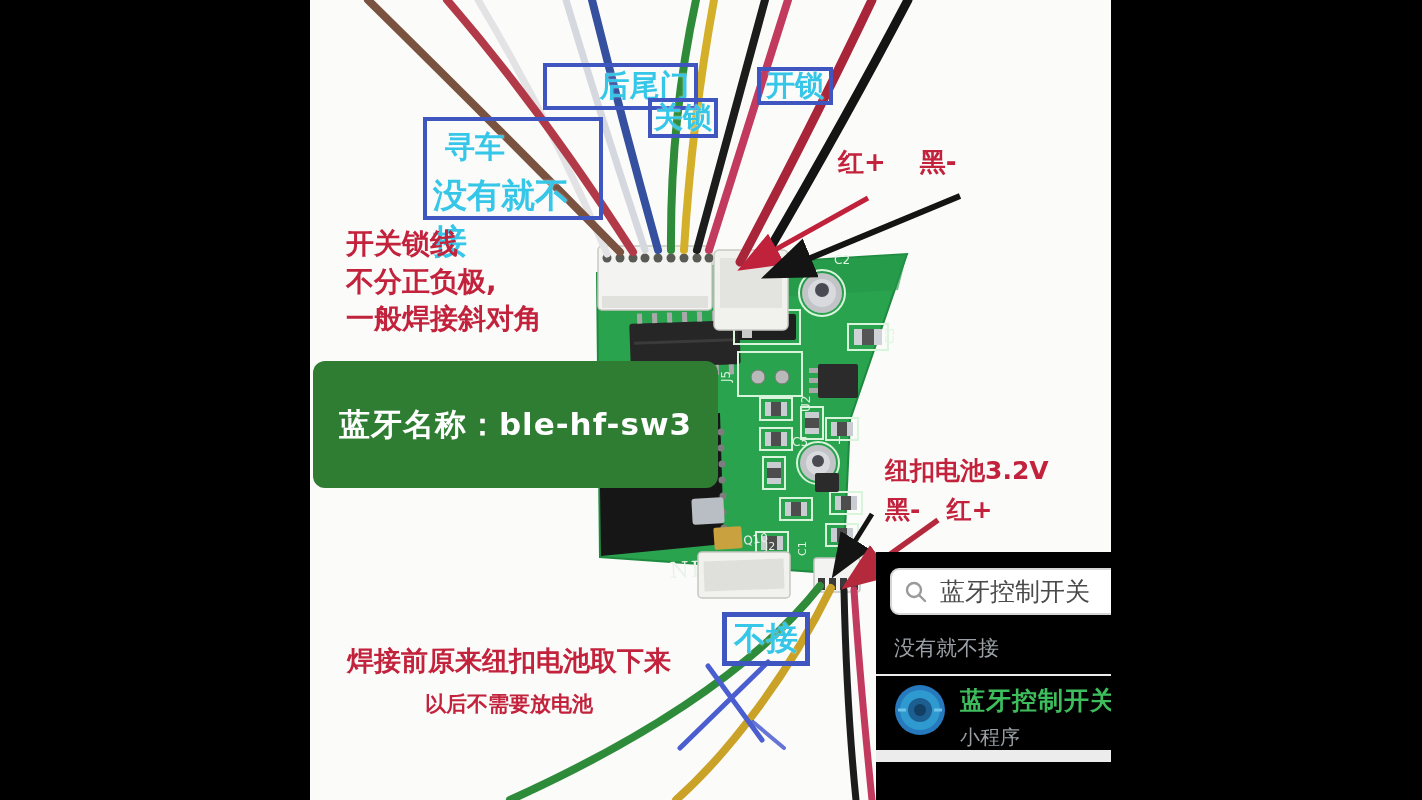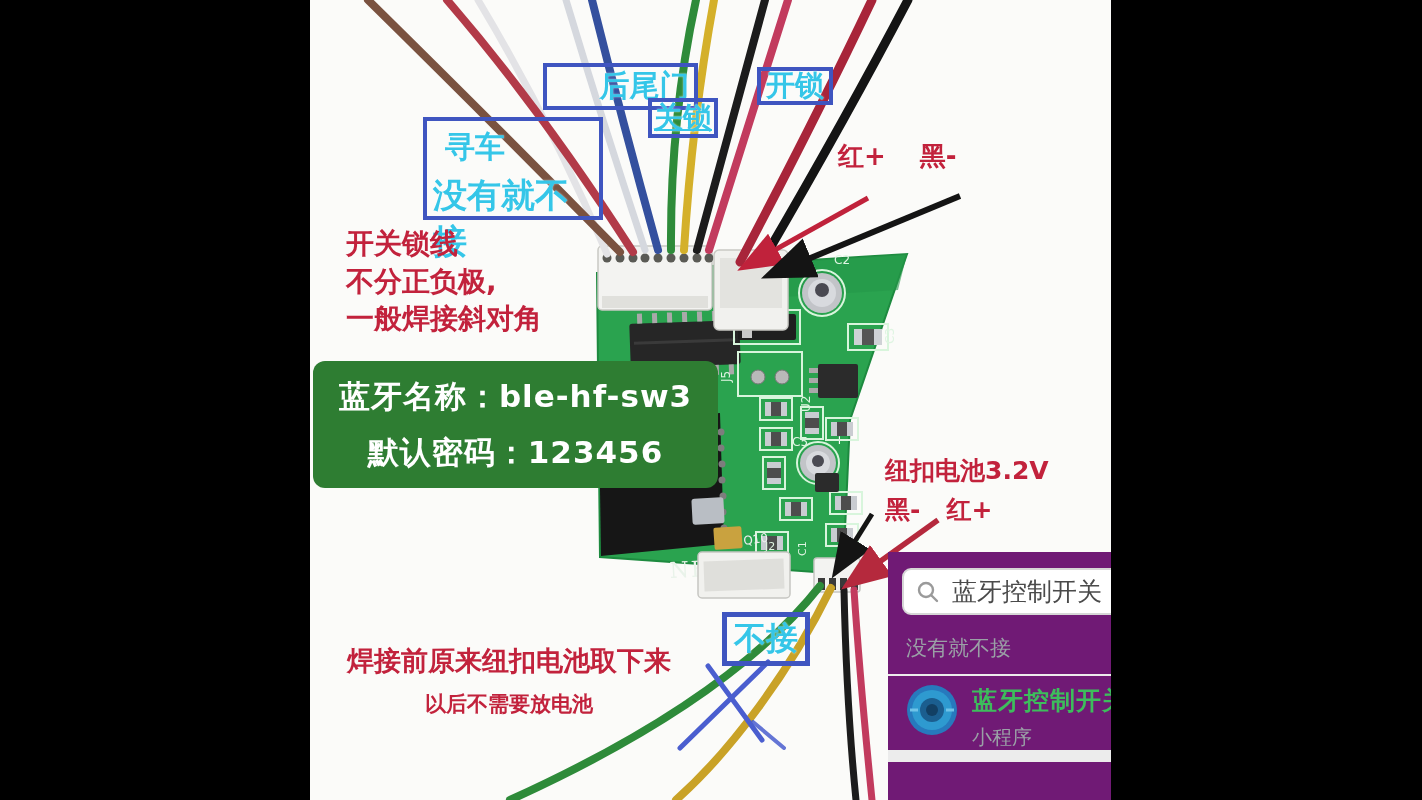--- a/index.html
+++ b/index.html
@@ -16,21 +16,21 @@
   
   .redtxt{position:absolute;color:#c2223c;font-weight:bold;line-height:1.34;}
   .redtxt .gap{display:inline-block;width:34px;}
 
   
   #banner{position:absolute;left:3px;top:361px;width:405px;height:127px;background:#2e7d32;
           border-radius:12px;color:#fff;font-weight:bold;display:flex;flex-direction:column;
           align-items:center;justify-content:center;gap:14px;font-size:31px;letter-spacing:1px;}
 
   
-  #searchpanel{position:absolute;left:578px;top:552px;width:240px;height:248px;background:#701a75;}
+  #searchpanel{position:absolute;left:566px;top:552px;width:240px;height:248px;background:#000000;}
   #searchbox{position:absolute;left:14px;top:16px;width:260px;height:47px;border:2px solid #d6d6d6;
              border-radius:9px;background:#fff;display:flex;align-items:center;padding-left:12px;gap:12px;
              box-sizing:border-box;font-size:25px;color:#4a4a4a;}
   #sectionlabel{position:absolute;left:18px;top:82px;font-size:21px;color:#9aa0a6;}
   #divider{position:absolute;left:0;top:122px;width:100%;height:2px;background:#ececec;}
   #resultrow{position:absolute;left:18px;top:132px;display:flex;gap:14px;align-items:flex-start;}
   #resulttext .title{font-size:25px;color:#3dbd5c;font-weight:bold;letter-spacing:1px;}
   #resulttext .sub{font-size:20px;color:#9aa0a6;margin-top:7px;}
   #bottomband{position:absolute;left:0;top:198px;width:100%;height:12px;background:#ececec;}
 </style>
@@ -220,29 +220,29 @@
 
       <g stroke="#4a5ecf" stroke-width="5" stroke-linecap="round">
         <line x1="398" y1="666" x2="452" y2="740"></line>
         <line x1="458" y1="662" x2="370" y2="748"></line>
         <line x1="443" y1="722" x2="474" y2="748" stroke-width="4" opacity="0.85"></line>
       </g>
     </svg>
 
     <div class="tagbox" style="left:233px;top:63px;width:99px;height:39px;font-size:30px;padding-left:48px;">后尾门</div>
     <div class="tagbox" style="left:407px;top:67px;width:68px;height:30px;font-size:29px;margin-left:40px;">开锁</div>
-    <div class="tagbox" style="left:338px;top:98px;width:62px;height:32px;font-size:29px;text-decoration:underline;">关锁</div>
+    <div class="tagbox" style="left:338px;top:98px;width:62px;height:32px;font-size:29px;">关锁</div>
     <div class="tagbox" style="left:113px;top:117px;width:172px;height:95px;align-items:flex-start;justify-content:flex-start;">
       <div style="position:absolute;left:18px;top:6px;font-size:30px;">寻车</div>
       <div style="position:absolute;left:6px;top:52px;font-size:34px;">没有就不接</div>
     </div>
     <div class="tagbox" style="left:412px;top:612px;width:78px;height:44px;font-size:32px;border-width:5px;">不接</div>
 
     <div class="redtxt" style="left:528px;top:134px;font-size:26px;">
-      <div style="margin-top:5px;">
+      <div style="margin-top:11px;">
         <span>红+</span><span class="gap"></span><span>黑-</span>
       </div>
     </div>
 
     <div class="redtxt" style="left:36px;top:225px;font-size:28px;">
       <div>开关锁线</div>
       <div>不分正负极,</div>
       <div>一般焊接斜对角</div>
     </div>
 
@@ -253,21 +253,20 @@
       </div>
     </div>
 
     <div class="redtxt" style="left:23px;top:643px;width:352px;text-align:center;">
       <div style="font-size:27px;">焊接前原来纽扣电池取下来</div>
       <div style="font-size:21px;margin-top:11px;">以后不需要放电池</div>
     </div>
 
     <div id="banner">
       <div>蓝牙名称：ble-hf-sw3</div>
-      <div>默认密码：123456</div>
     </div>
 
     <div id="searchpanel">
       <div id="searchbox">
         <svg width="24" height="24" viewBox="0 0 24 24">
           <circle cx="10" cy="10" r="7" fill="none" stroke="#9a9a9a" stroke-width="2.4"></circle>
           <line x1="15.5" y1="15.5" x2="21" y2="21" stroke="#9a9a9a" stroke-width="2.4" stroke-linecap="round"></line>
         </svg>
         <span>蓝牙控制开关</span>
       </div>

